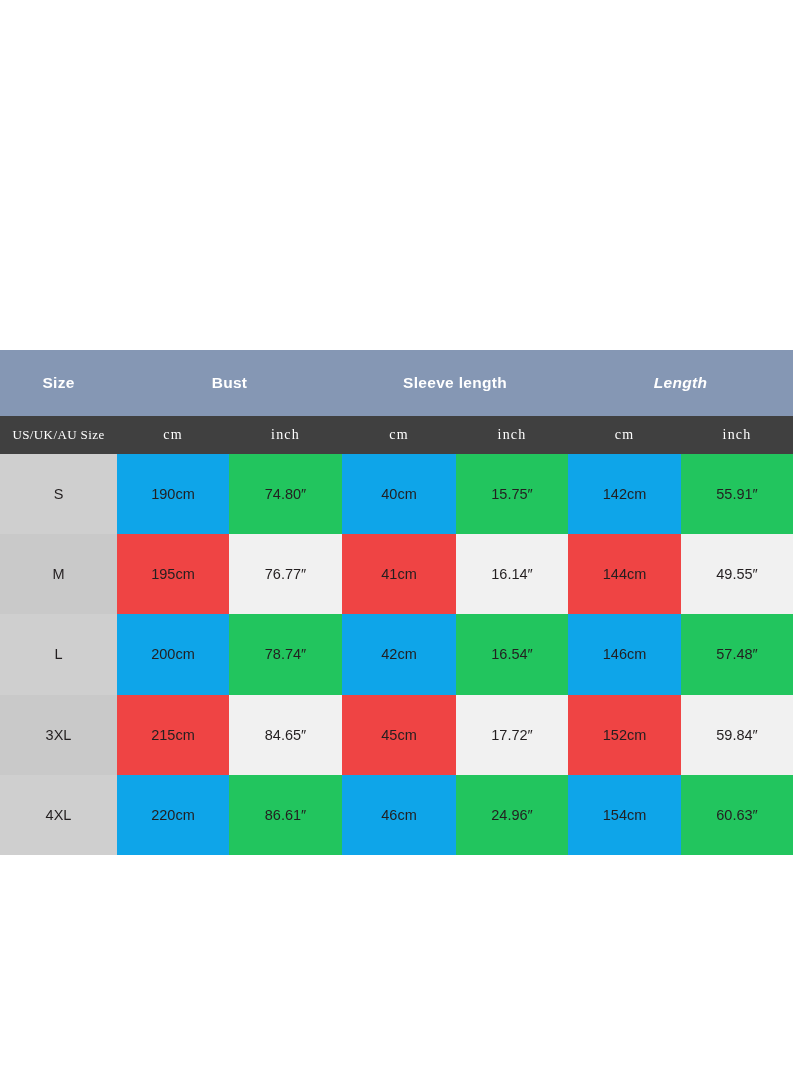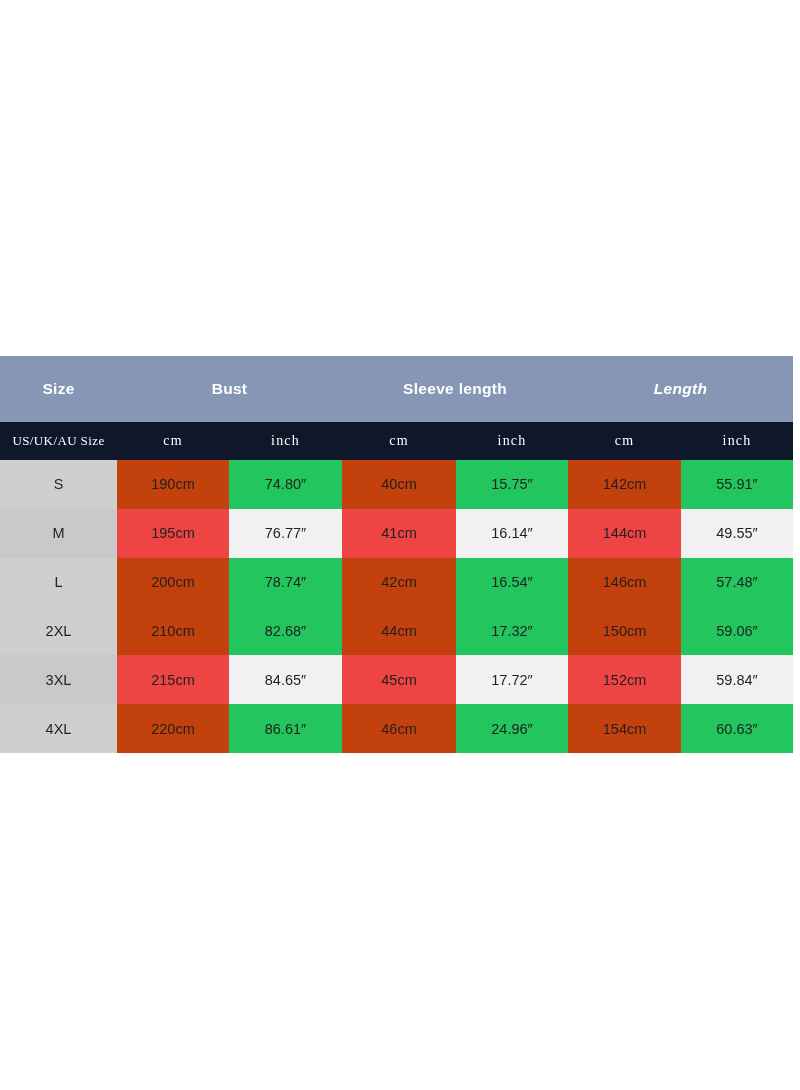--- a/index.html
+++ b/index.html
@@ -14,24 +14,23 @@
     font-family: "Liberation Sans", sans-serif;
     -webkit-font-smoothing: antialiased;
   }
 
   
   #size-chart {
     position: absolute;
     left: 0px;
     top: 350px;
     width: 793px;
-    height: 397px;
+    height: 505px;
     border-collapse: collapse;
     table-layout: fixed;
-    margin-top: 6px;
   }
   #size-chart td,
   #size-chart th {
     padding: 0;
     margin: 0;
     text-align: center;
     vertical-align: middle;
     border: 0;
   }
 
@@ -53,21 +52,21 @@
     font-weight: bold;
     letter-spacing: .3px;
     border-right: 2px solid #ffffff;
     border-bottom: 2px solid #ffffff;
   }
   .grp-head th:last-child { border-right: 0; font-style: italic; }
 
   
   .unit-head th {
     height: 38px;
-    background: #0f172a;
+    background: #404040;
     color: #ffffff;
     font-family: "Liberation Serif", serif;
     font-size: 14px;
     font-weight: normal;
     letter-spacing: 1.2px;
     border-right: 2px solid #ffffff;
   }
   .unit-head th:last-child { border-right: 0; }
   .unit-head th.uh-size {
     font-size: 13px;
@@ -80,21 +79,21 @@
     font-size: 14.5px;
     color: #231f20;
     border-right: 2px solid #ffffff;
     border-bottom: 2px solid #ffffff;
   }
   .data-row td:last-child { border-right: 0; }
   .data-row:last-child td { border-bottom: 0; }
 
   
   td.col-size  { background: #cfcfcf; }
-  td.col-cm    { background: #c2410c; }
+  td.col-cm    { background: #0ea5e9; }
   td.col-inch  { background: #22c55e; }
 
   
   .data-row.alt td.col-size  { background: #c9c9c9; }
   .data-row.alt td.col-cm    { background: #ef4444; }
   .data-row.alt td.col-inch  { background: #f1f1f1; }
 </style>
 </head>
 <body>
 
@@ -148,29 +147,20 @@
       </tr>
       <tr class="data-row">
         <td class="col-size">L</td>
         <td class="col-cm">200cm</td>
         <td class="col-inch">78.74″</td>
         <td class="col-cm">42cm</td>
         <td class="col-inch">16.54″</td>
         <td class="col-cm">146cm</td>
         <td class="col-inch">57.48″</td>
       </tr>
-      <tr class="data-row">
-        <td class="col-size">2XL</td>
-        <td class="col-cm">210cm</td>
-        <td class="col-inch">82.68″</td>
-        <td class="col-cm">44cm</td>
-        <td class="col-inch">17.32″</td>
-        <td class="col-cm">150cm</td>
-        <td class="col-inch">59.06″</td>
-      </tr>
       <tr class="data-row alt">
         <td class="col-size">3XL</td>
         <td class="col-cm">215cm</td>
         <td class="col-inch">84.65″</td>
         <td class="col-cm">45cm</td>
         <td class="col-inch">17.72″</td>
         <td class="col-cm">152cm</td>
         <td class="col-inch">59.84″</td>
       </tr>
       <tr class="data-row">

